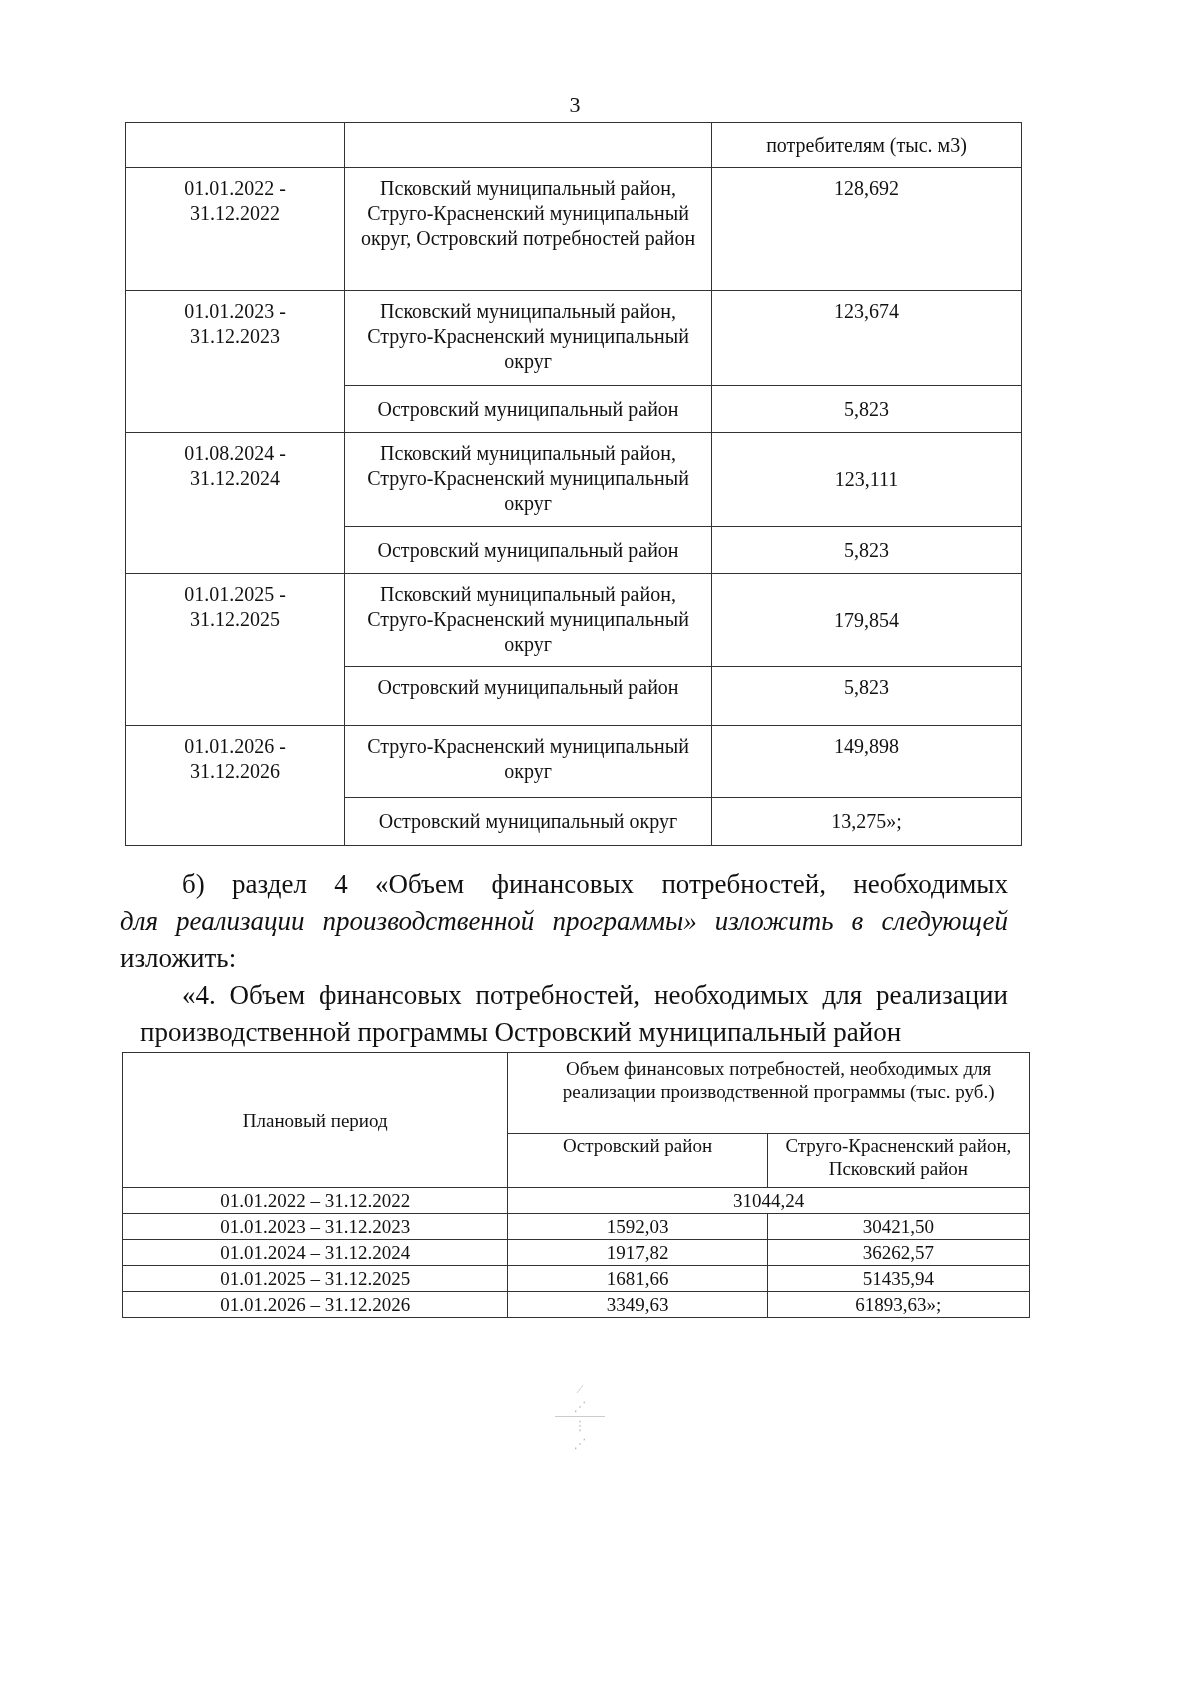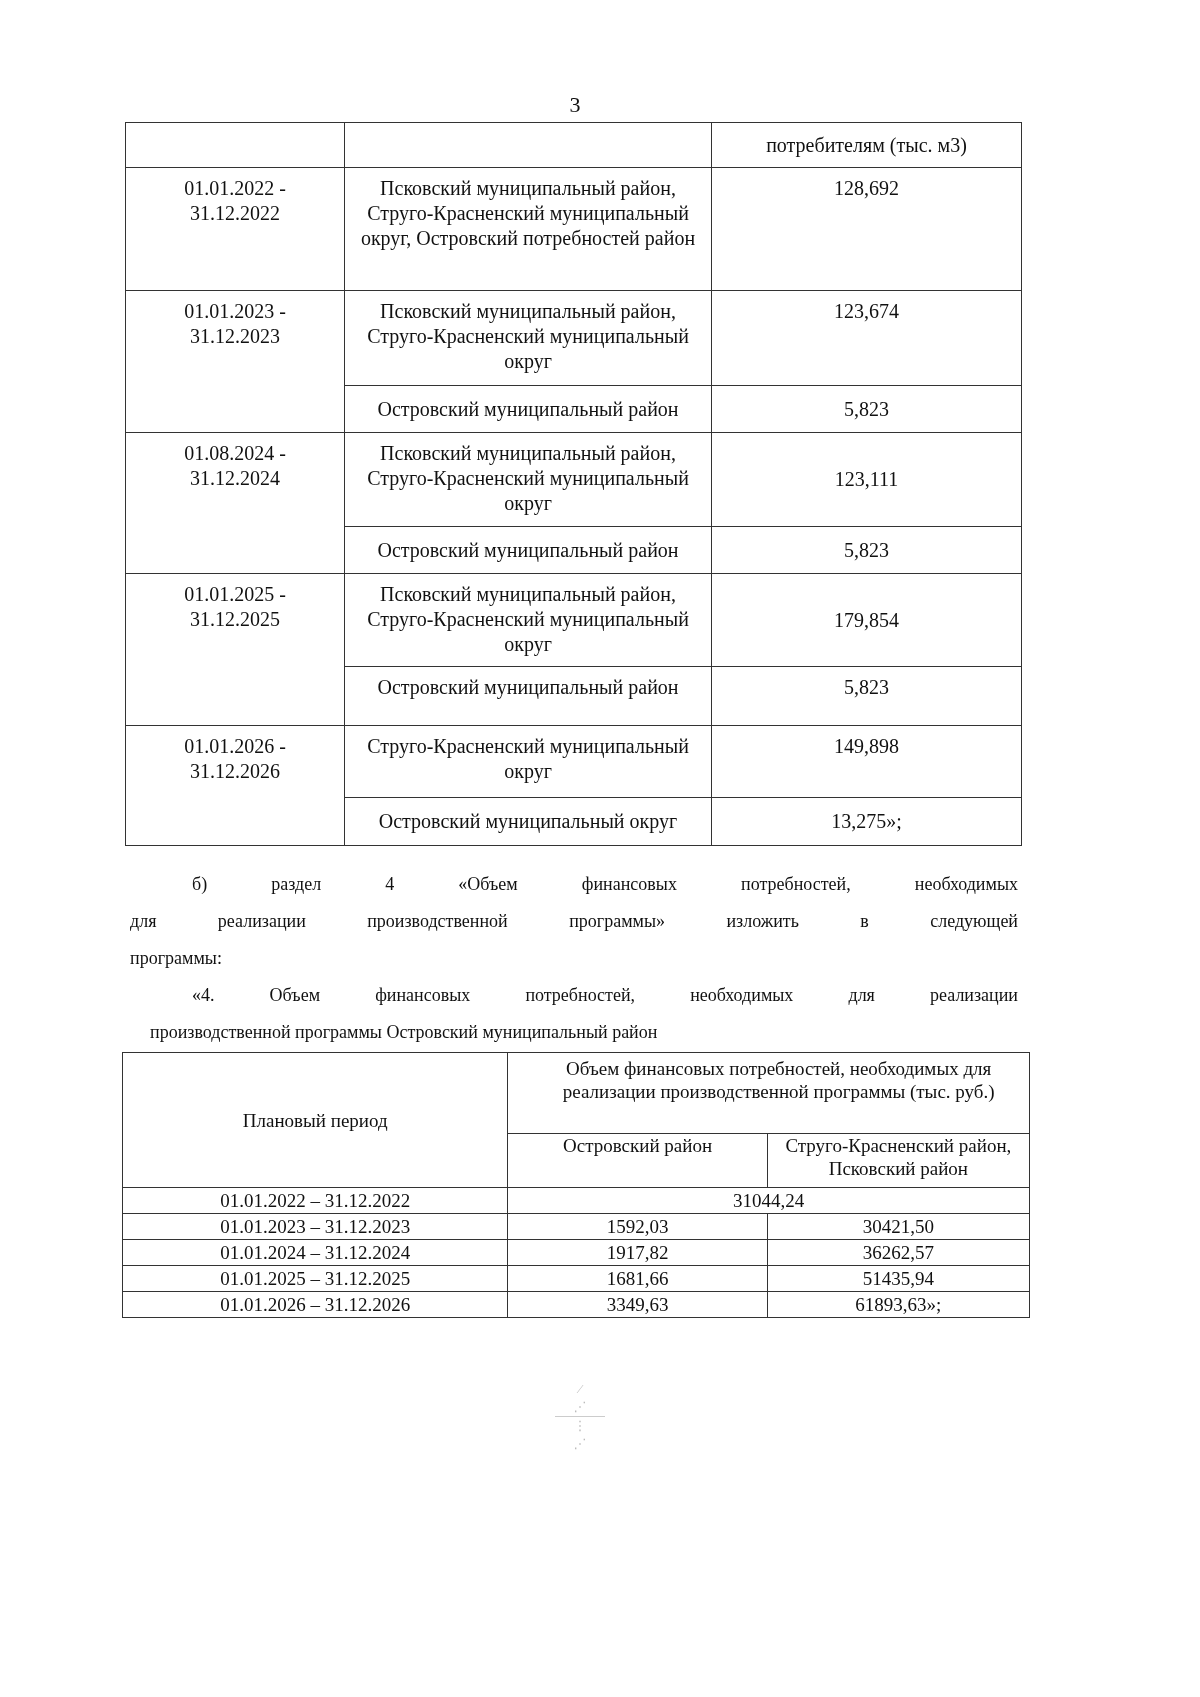--- a/index.html
+++ b/index.html
@@ -11,21 +11,21 @@
   table { border-collapse:collapse; position:absolute; table-layout:fixed; }
   td, th { border:1.3px solid #333; font-weight:normal; padding:0; vertical-align:top; text-align:center; }
 
   #t1 { left:125px; top:122px; width:726px; font-size:20px; line-height:25px;padding-left:8px; }
   #t1 td { padding-top:8px; }
   #t1 .c1 { width:219px; }
   #t1 .c2 { width:367px; }
   #t1 .c3 { width:310px; }
   #t1 .mid { vertical-align:middle; padding-top:0; }
 
-  .para { left:130px; width:888px; font-size:18px; line-height:37px; text-align:justify; text-align-last:justify; }
+  .para { left:120px; width:888px; font-size:27px; line-height:37px; text-align:justify; text-align-last:justify; }
   .para.last-left { text-align-last:left; }
   .indent { text-indent:62px; }
 
   #t2 { left:122px; top:1052px; width:908px; font-size:19px; line-height:23px; }
   #t2 td { vertical-align:middle; }
   #t2 .h1 { width:385px; }
   #t2 .h2 { width:259px; }
   #t2 .h3 { width:262px; }
   #t2 tr.dr td { height:25px; line-height:23px; }
   #t2 .hdrtop { padding-top:4px; vertical-align:top; }
@@ -93,22 +93,22 @@
     <td>149,898</td>
   </tr>
   <tr style="height:48px">
     <td class="mid">Островский муниципальный округ</td>
     <td class="mid">13,275»;</td>
   </tr>
 </tbody>
   </table>
 
 <div class="abs para indent" style="top:866px;">б) раздел 4 «Объем финансовых потребностей, необходимых</div>
-<div class="abs para" style="top:903px;">для реализации производственной программы» изложить в следующей</div>
-<div class="abs para last-left" style="top:940px;">программы:</div>
+<div class="abs para" style="top:903px;font-style:italic;">для реализации производственной программы» изложить в следующей</div>
+<div class="abs para last-left" style="top:940px;">изложить:</div>
 <div class="abs para indent" style="top:977px;">«4. Объем финансовых потребностей, необходимых для реализации</div>
 <div class="abs para last-left" style="top:1014px;margin-left:20px;">производственной программы Островский муниципальный район</div>
 
 <table id="t2">
   <colgroup>
       <col class="h1">
       <col class="h2">
       <col class="h3">
     </colgroup>
   <tbody>

